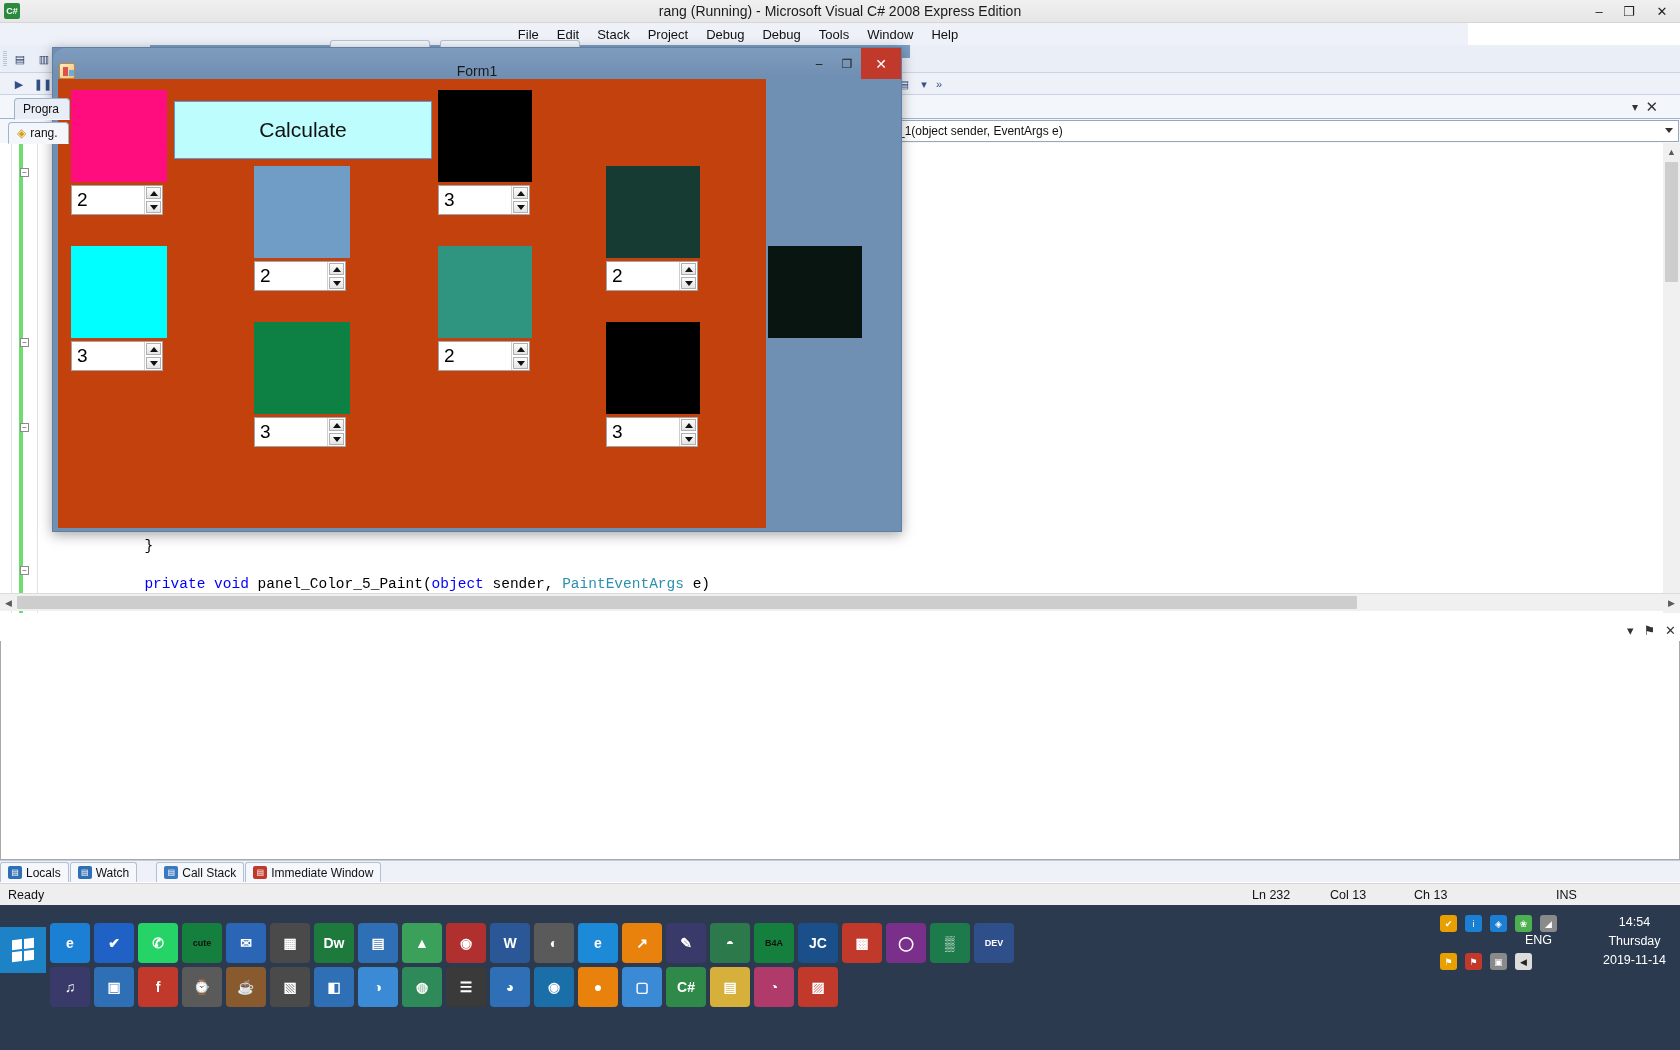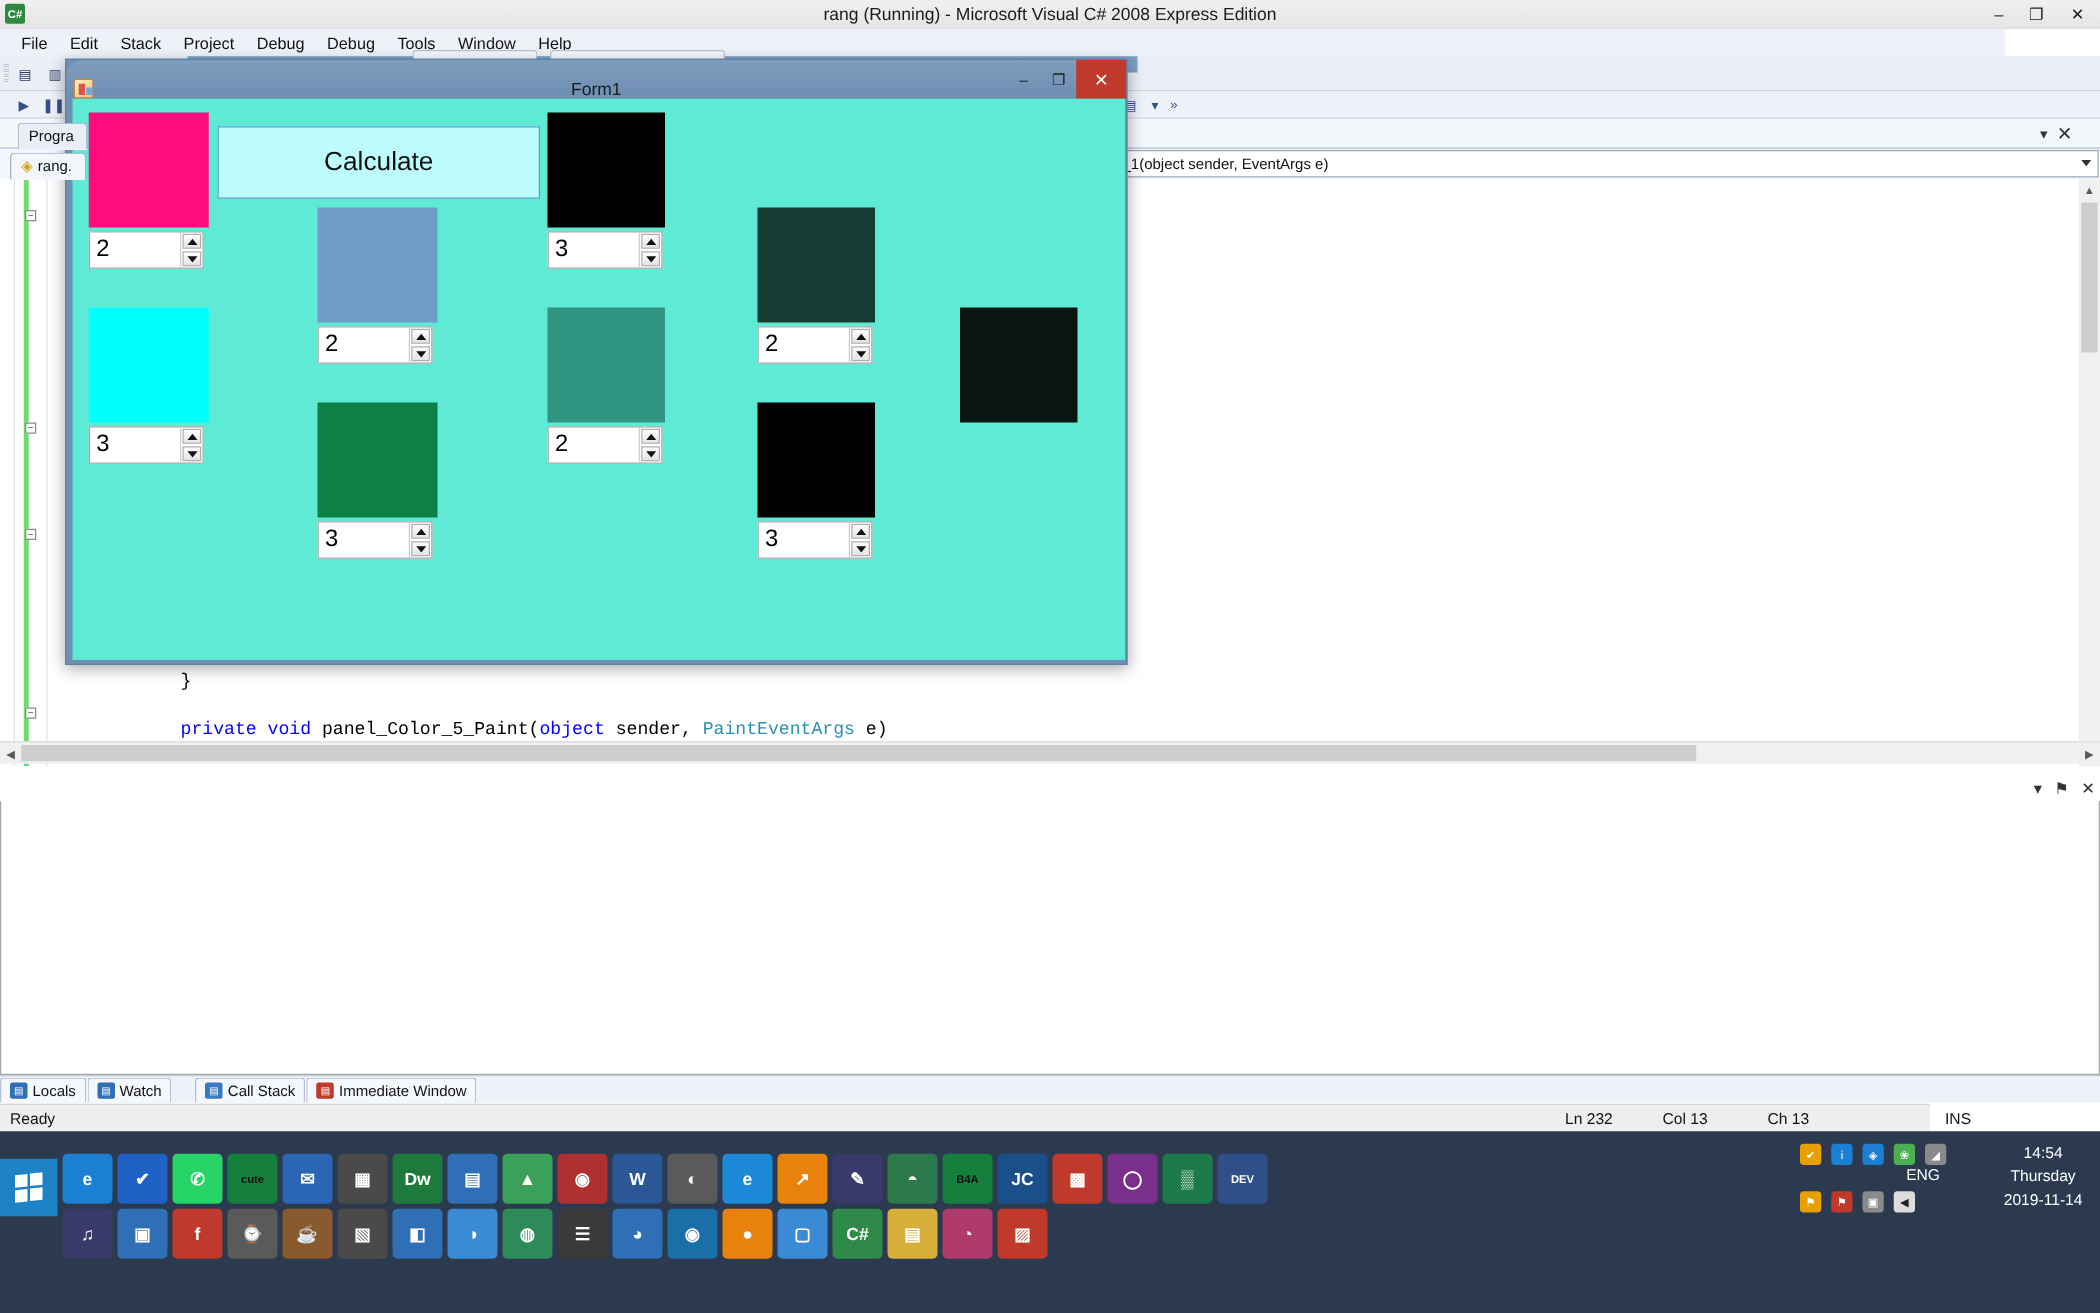--- a/index.html
+++ b/index.html
@@ -33,23 +33,23 @@
   }
   .vs-wbtns { position: absolute; right: 0; top: 0; height: 23px; display: flex; }
   .vs-wbtn {
     width: 30px; height: 23px; display: flex; align-items: center; justify-content: center;
     font-size: 13px; color: #222;
   }
   .vs-wbtn.close { width: 36px; }
 
   
   .vs-menubar {
-    position: absolute; left: 0; top: 23px; width: 1604px; height: 22px;
+    position: absolute; left: 0; top: 23px; width: 1468px; height: 22px;
     background: #eef1f8;
-    display: flex; align-items: center; padding-left: 8px;
+    display: flex; align-items: center; padding-left: 8px; justify-content: center;
   }
   .vs-menu-item { font-size: 13px; color: #111; padding: 2px 9px; cursor: default; }
 
   
   .vs-toolbar {
     position: absolute; left: 0; top: 45px; width: 1680px; height: 28px;
     background: #e9eef7; border-bottom: 1px solid #c9d3e3;
   }
   .tb-grip { position: absolute; left: 3px; top: 6px; width: 4px; height: 16px;
     background: repeating-linear-gradient(#b9c4d6 0 1px, transparent 1px 2px); }
@@ -160,21 +160,21 @@
     border: 1px solid #b4c0d2; border-bottom: none; border-radius: 3px 3px 0 0;
     background: #f4f7fc; display: flex; align-items: center; gap: 4px;
     font-size: 12px; color: #111;
   }
   .dbg-tab.gap { margin-left: 18px; }
   .dbg-ico { width: 14px; height: 13px; border-radius: 2px;
      display: flex; align-items: center; justify-content: center; font-size: 8px; color: #fff; }
 
   
   .statusbar {
-    position: absolute; left: 0; top: 883px; width: 1544px; height: 22px;
+    position: absolute; left: 0; top: 883px; width: 1680px; height: 22px;
     background: #eeeeee; border-top: 1px solid #d4d4d4;
     display: flex; align-items: center; font-size: 12.5px; color: #111;
   }
   .sb-ready { margin-left: 8px; }
   .sb-cell { position: absolute; }
 
   
   .taskbar {
     position: absolute; left: 0; top: 905px; width: 1680px; height: 145px;
     background: #2b3a4f;
@@ -232,22 +232,22 @@
   .form-title {
     position: absolute; left: 0; right: 0; text-align: center;
     font-size: 14px; color: #1b1b1b;
   }
   .form-wbtns { position: absolute; right: 0; top: 0; height: 31px; display: flex; align-items: stretch; }
   .form-wbtn { width: 28px; display: flex; align-items: center; justify-content: center;
      font-size: 12px; color: #1b1b1b; }
   .form-wbtn.close { width: 40px; background: #c0392b; color: #fff; font-size: 14px; }
 
   .form-client {
-    position: absolute; left: 5px; top: 31px; width: 842px; height: 449px;
-    background: #5eead4;
+    position: absolute; left: 5px; top: 31px; width: 708px; height: 449px;
+    background: #c2410c;
   }
 
   .panel { position: absolute; }
   .calc-btn {
     position: absolute; background: #bdfdfd; border: 1px solid #5b9bd5;
     display: flex; align-items: center; justify-content: center;
     font-size: 21px; color: #111;
   }
   .spin {
     position: absolute; height: 30px; background: #ffffff;

